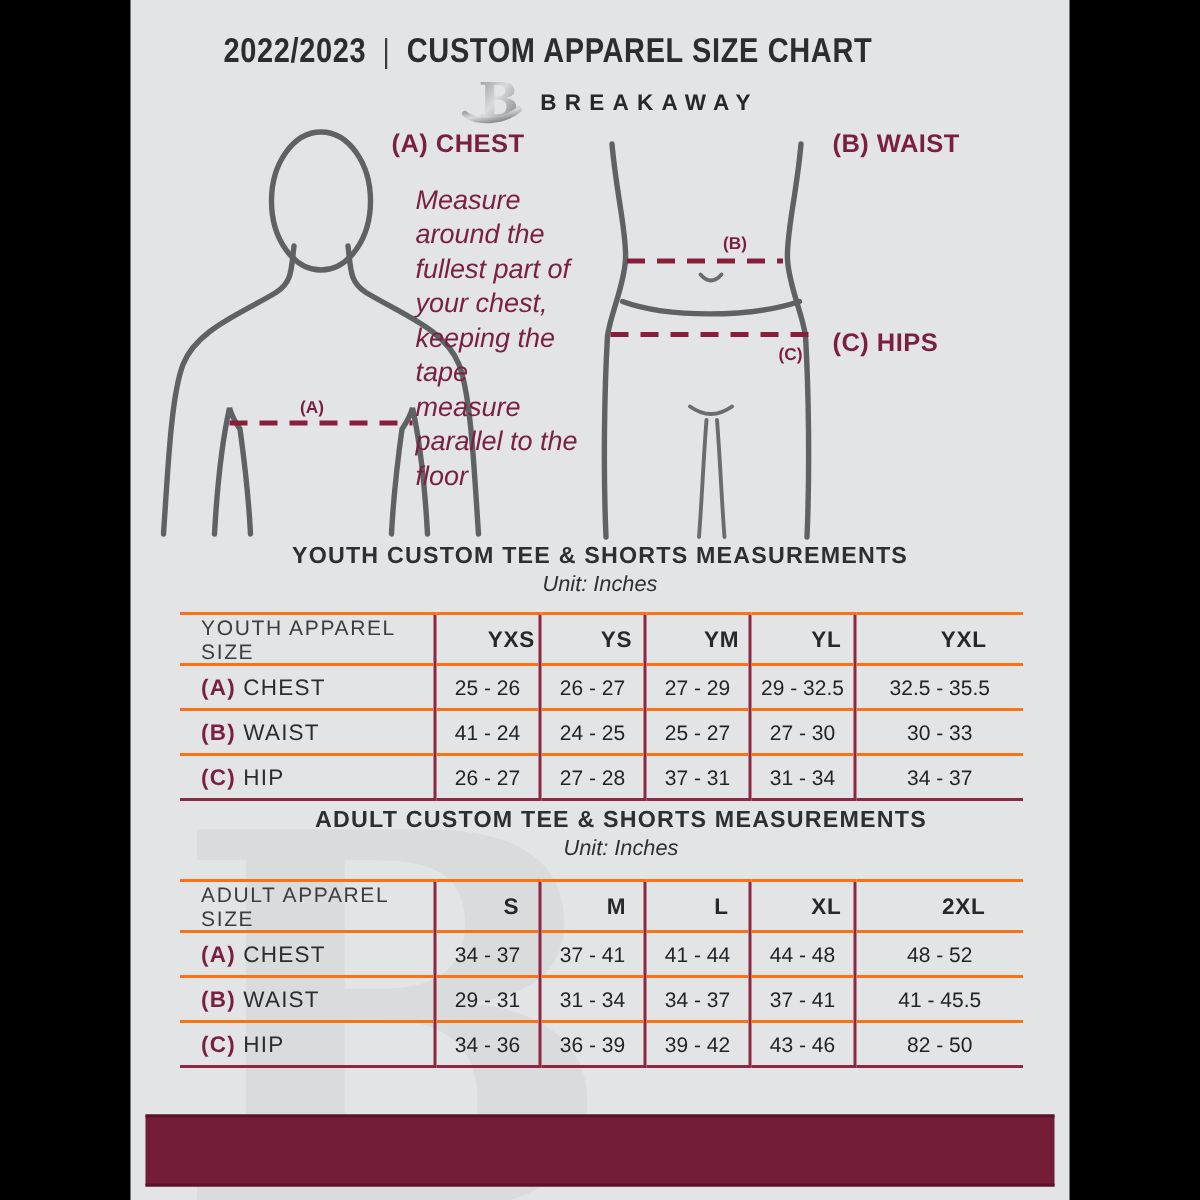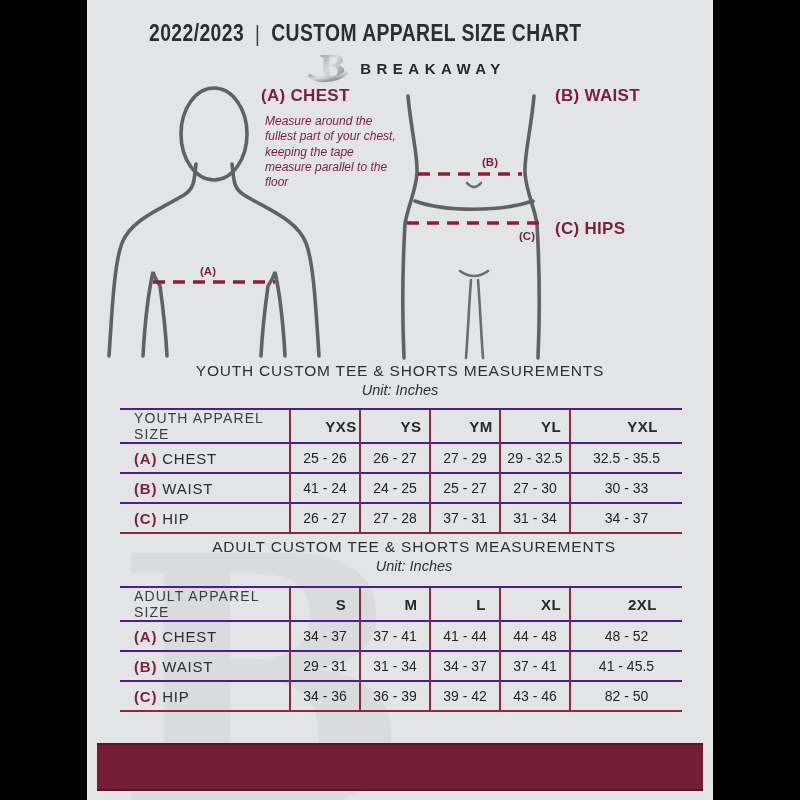--- a/index.html
+++ b/index.html
@@ -27,33 +27,33 @@
   .outline{fill:none;stroke:#5f6265;stroke-width:3.6;stroke-linecap:round;}
   .outline-thin{fill:none;stroke:#6a6d70;stroke-width:2.6;stroke-linecap:round;}
   .dash{stroke:#8a1e3a;stroke-width:3.4;stroke-dasharray:12 8;fill:none;}
   .marker{fill:#7b1f3e;font-weight:bold;font-size:11.5px;font-family:"Liberation Sans",sans-serif;}
 
   .guide-text{position:absolute;z-index:1;color:#7b2140;}
   .g-chest{left:174px;top:86px;width:142px;}
   .g-waist{left:468px;top:86px;width:154px;}
   .g-hips{left:468px;top:219px;width:160px;}
   .guide-text h3{margin:0 0 8px 0;font-size:17px;font-weight:bold;letter-spacing:.3px;color:#7b1f3e;}
-  .guide-text p{margin:4px;font-size:12px;line-height:1.28;font-style:italic;white-space:pre-line;}
+  .guide-text p{margin:16px;font-size:18px;line-height:1.28;font-style:italic;white-space:pre-line;}
 
   
   .sec{position:absolute;left:0;right:0;text-align:center;z-index:1;color:#2d2f32;}
   .sec-youth{top:362px;} .sec-adult{top:538px;margin-left:28px;}
-  .sec .t{font-weight:normal;font-size:15.5px;letter-spacing:.8px;}
+  .sec .t{font-weight:bold;font-size:15.5px;letter-spacing:.8px;}
   .sec .u{font-style:italic;font-size:14.5px;margin-top:2px;}
 
   
   .tbl-wrap{position:absolute;left:33px;width:562px;z-index:1;}
   .tbl-youth{top:408px;} .tbl-adult{top:586px;}
   table.size-table{border-collapse:collapse;width:100%;table-layout:fixed;}
-  .size-table th,.size-table td{border-top:2px solid #4c1d95;height:28px;text-align:center;
+  .size-table th,.size-table td{border-top:2px solid #f97316;height:28px;text-align:center;
       padding:0;font-weight:normal;color:#212426;font-size:14px;background:transparent;}
   .size-table thead th{height:31px;padding-left:32px;}
   .size-table th+th,.size-table td+td{border-left:2px solid #8d2742;}
   .size-table tbody tr:last-child td{border-bottom:2px solid #8d2742;}
   .size-table .corner{ text-align:left;padding-left:14px;font-size:14px;letter-spacing:1.1px;color:#3b3e41;}
   .size-table .szhead{font-weight:bold;font-size:15px;color:#26282b;letter-spacing:.5px;}
   .size-table .rowlab{text-align:left;padding-left:14px;font-size:15px;color:#2a2d30;letter-spacing:.8px;}
   .size-table .rowlab b{color:#7b1f3e;font-weight:bold;margin-right:5px;}
 
   

